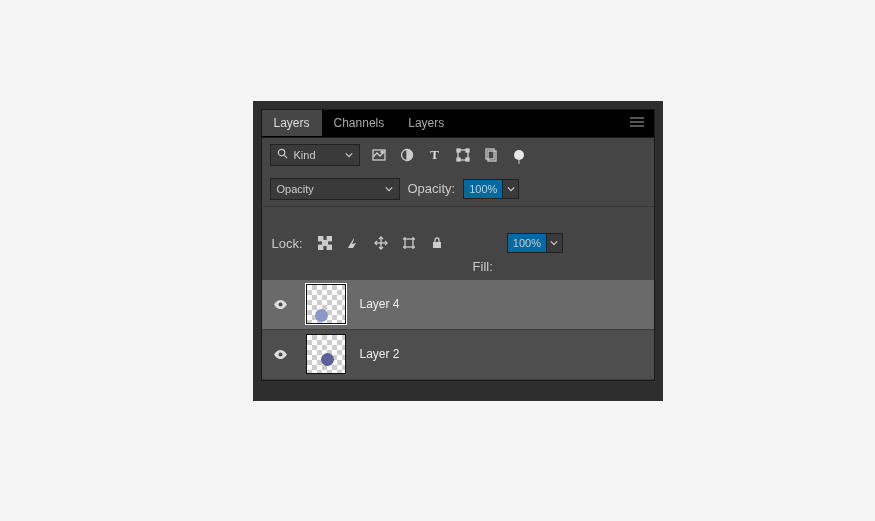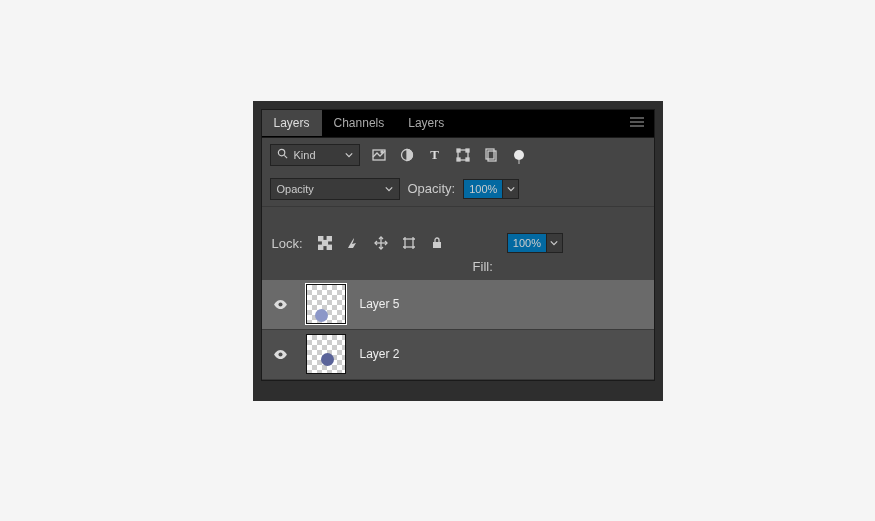--- a/index.html
+++ b/index.html
@@ -196,21 +196,21 @@
           <div class="vis">
             <svg viewBox="0 0 16 12">
               <path d="M8 1 C4 1 1.5 5 1 6 C1.5 7 4 11 8 11 C12 11 14.5 7 15 6 C14.5 5 12 1 8 1 Z"></path>
               <circle cx="8" cy="6" r="2.2" fill="#4e4e4e"></circle>
             </svg>
           </div>
           <div class="thumb">
             <div class="thumb-checker"></div>
             <div class="thumb-dot" style="background: rgb(140, 151, 200); width: 13px; height: 13px; left: 8px; top: 24px;"></div>
           </div>
-          <span class="layer-name">Layer 5</span>
+          <span class="layer-name">Layer 4</span>
         </div>
         <div class="layer-item">
           <div class="vis">
             <svg viewBox="0 0 16 12">
               <path d="M8 1 C4 1 1.5 5 1 6 C1.5 7 4 11 8 11 C12 11 14.5 7 15 6 C14.5 5 12 1 8 1 Z"></path>
               <circle cx="8" cy="6" r="2.2" fill="#4e4e4e"></circle>
             </svg>
           </div>
           <div class="thumb">
             <div class="thumb-checker"></div>

